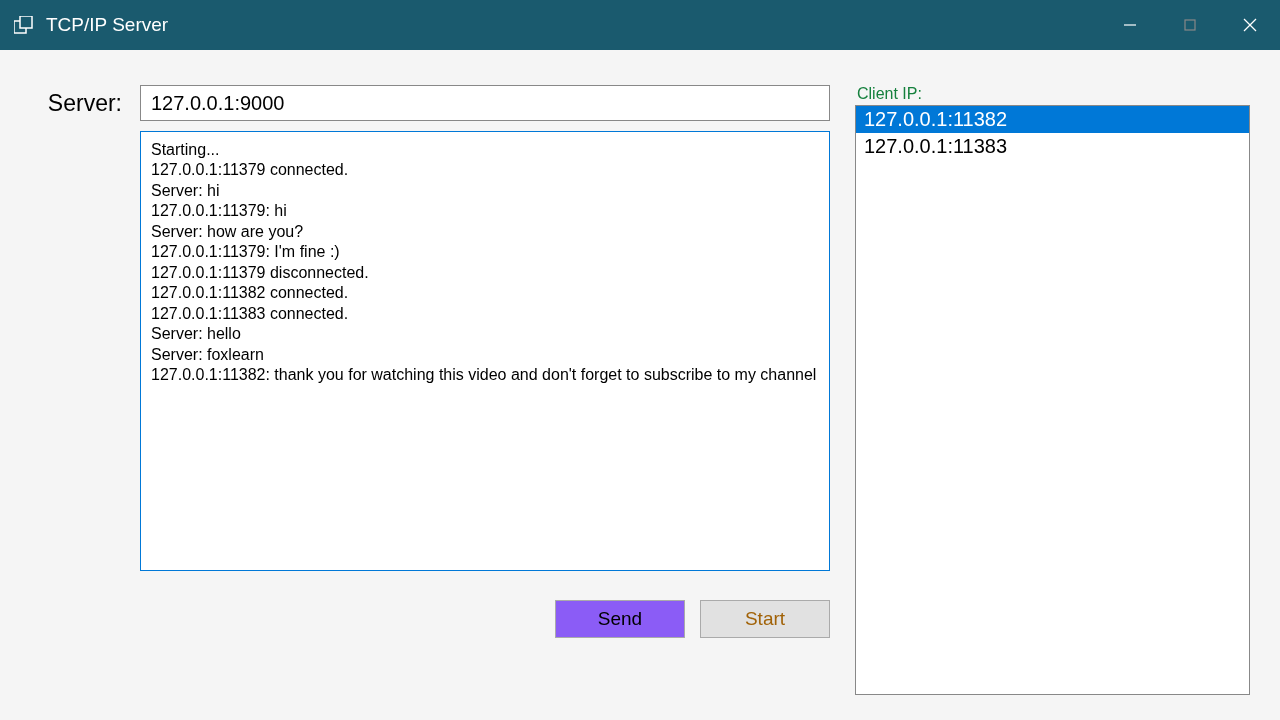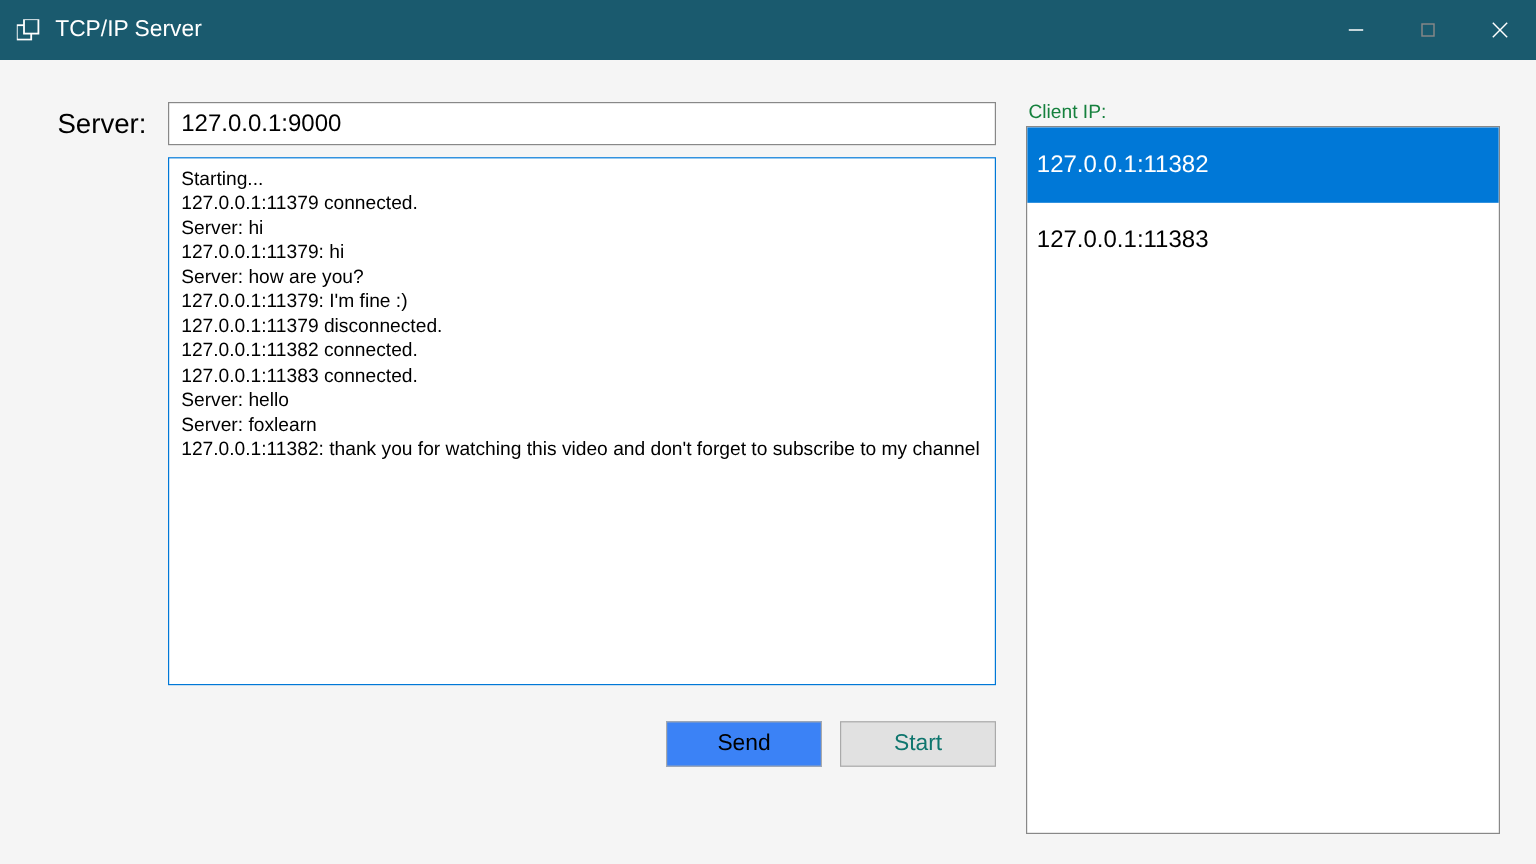--- a/index.html
+++ b/index.html
@@ -116,21 +116,21 @@
       line-height: 1.28;
       overflow-y: scroll;
     }
     .client-list {
       flex: 1;
       border: 1px solid #888888;
       background: #ffffff;
       overflow-y: auto;
     }
     .client-item {
-      padding: 20px 8px;
+      padding: 2px 8px;
       font-size: 20px;
       cursor: pointer;
     }
     .client-item.selected {
       background: #0078d7;
       color: #ffffff;
     }
     .message-row {
       margin-top: 0;
     }
@@ -138,27 +138,27 @@
       display: flex;
       justify-content: flex-end;
       gap: 15px;
       margin-left: 110px;
       margin-top: 10px;
     }
     .btn {
       width: 130px;
       height: 38px;
       border: 1px solid #aaaaaa;
-      background: #3b82f6;
+      background: #8b5cf6;
       font-size: 19px;
       font-family: inherit;
       cursor: pointer;
     }
     .btn:disabled {
-      color: #0f766e;
+      color: #a16207;
       cursor: default;
       background: #e1e1e1;
       text-align: center;
     }
   </style>
 </head>
 <body>
 
 <div class="window">
   <div class="titlebar">

